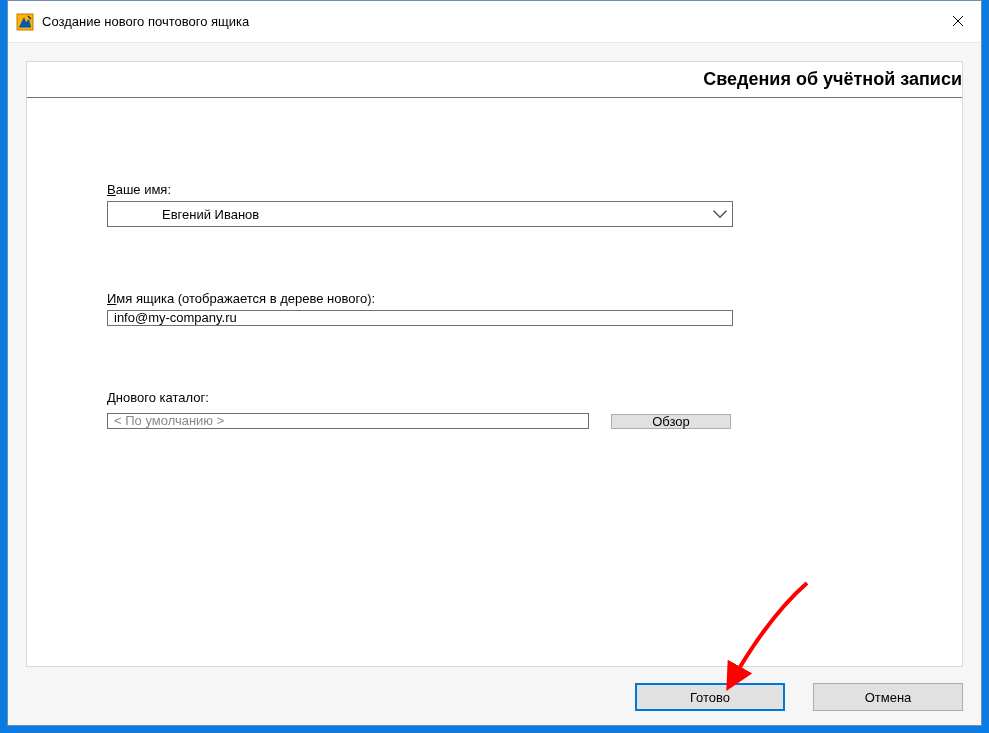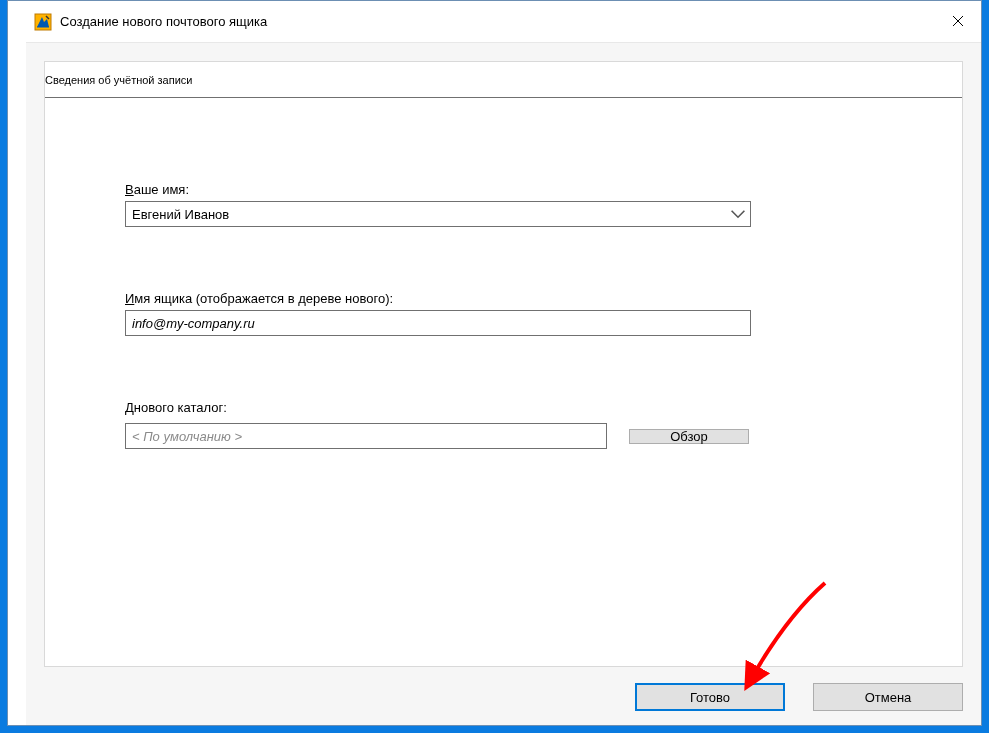--- a/index.html
+++ b/index.html
@@ -14,21 +14,20 @@
     position: relative;
     overflow: hidden;
   }
   .window {
     position: absolute;
     left: 7px; right: 7px; top: 0; bottom: 7px;
     background: #ffffff;
     border: 1px solid #6c8fb3;
     display: flex;
     flex-direction: column;
-    padding-left: 18px;
   }
   .titlebar {
     height: 42px;
     background: #ffffff;
     display: flex;
     align-items: center;
     padding-left: 8px;
     border-bottom: 1px solid #e8e8e8;
   }
   .titlebar .app-icon {
@@ -58,23 +57,23 @@
     flex: 1;
     background: #ffffff;
     border: 1px solid #d9d9d9;
     position: relative;
   }
   .section-header {
     height: 36px;
     border-bottom: 1px solid #707070;
     display: flex;
     align-items: center;
-    justify-content: flex-start;
-    font-weight: 400;
-    font-size: 11px;
+    justify-content: flex-end;
+    font-weight: 700;
+    font-size: 18px;
   }
   .form-area {
     padding: 84px 60px 0 80px;
   }
   .field {
     margin-bottom: 64px;
   }
   .field-label {
     display: block;
     margin-bottom: 4px;
@@ -85,36 +84,35 @@
   .combo {
     width: 626px;
     height: 26px;
     border: 1px solid #707070;
     background: #fff;
     display: flex;
     align-items: center;
     padding: 0 4px 0 6px;
     font-size: 13px;
   }
-  .combo .combo-text { flex: 1; }
+  .combo .combo-text { flex: 1; margin-left: 48px; }
   .combo .combo-arrow {
     width: 16px; height: 16px;
     display: flex; align-items: center; justify-content: center;
     color: #555;
   }
   .textinput {
     width: 626px;
-    height: 26px;
+    height: 16px;
     border: 1px solid #707070;
     background: #fff;
     padding: 0 6px;
     font-size: 13px;
     display: flex;
-    align-items: center;
-    font-style: italic;
+    align-items: flex-end;
   }
   .textinput.readonly {
     width: 482px;
     color: #8a8a8a;
   }
   .btn {
     height: 15px;
     min-width: 120px;
     background: #e1e1e1;
     border: 1px solid #adadad;

